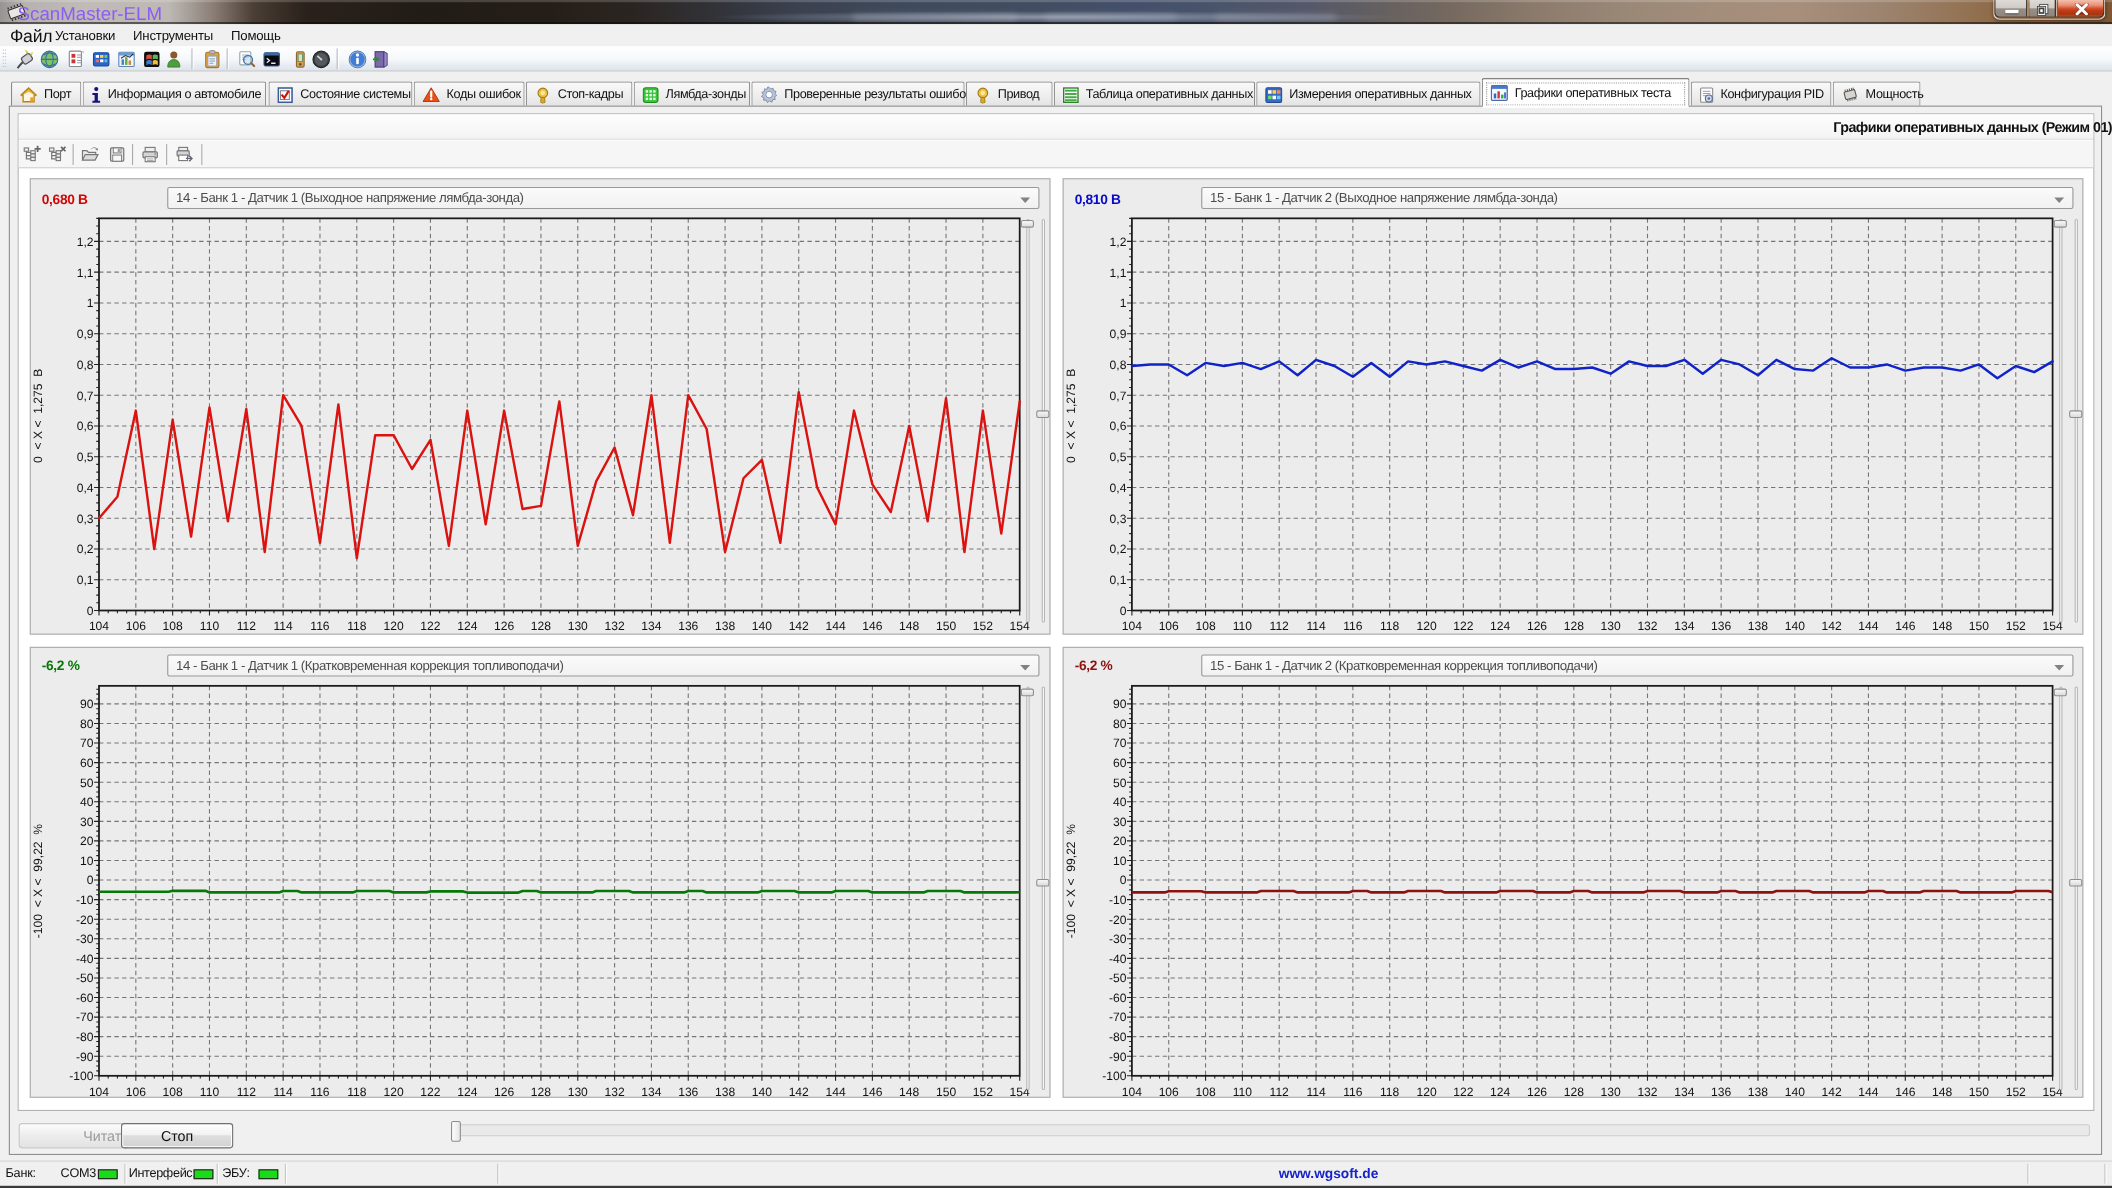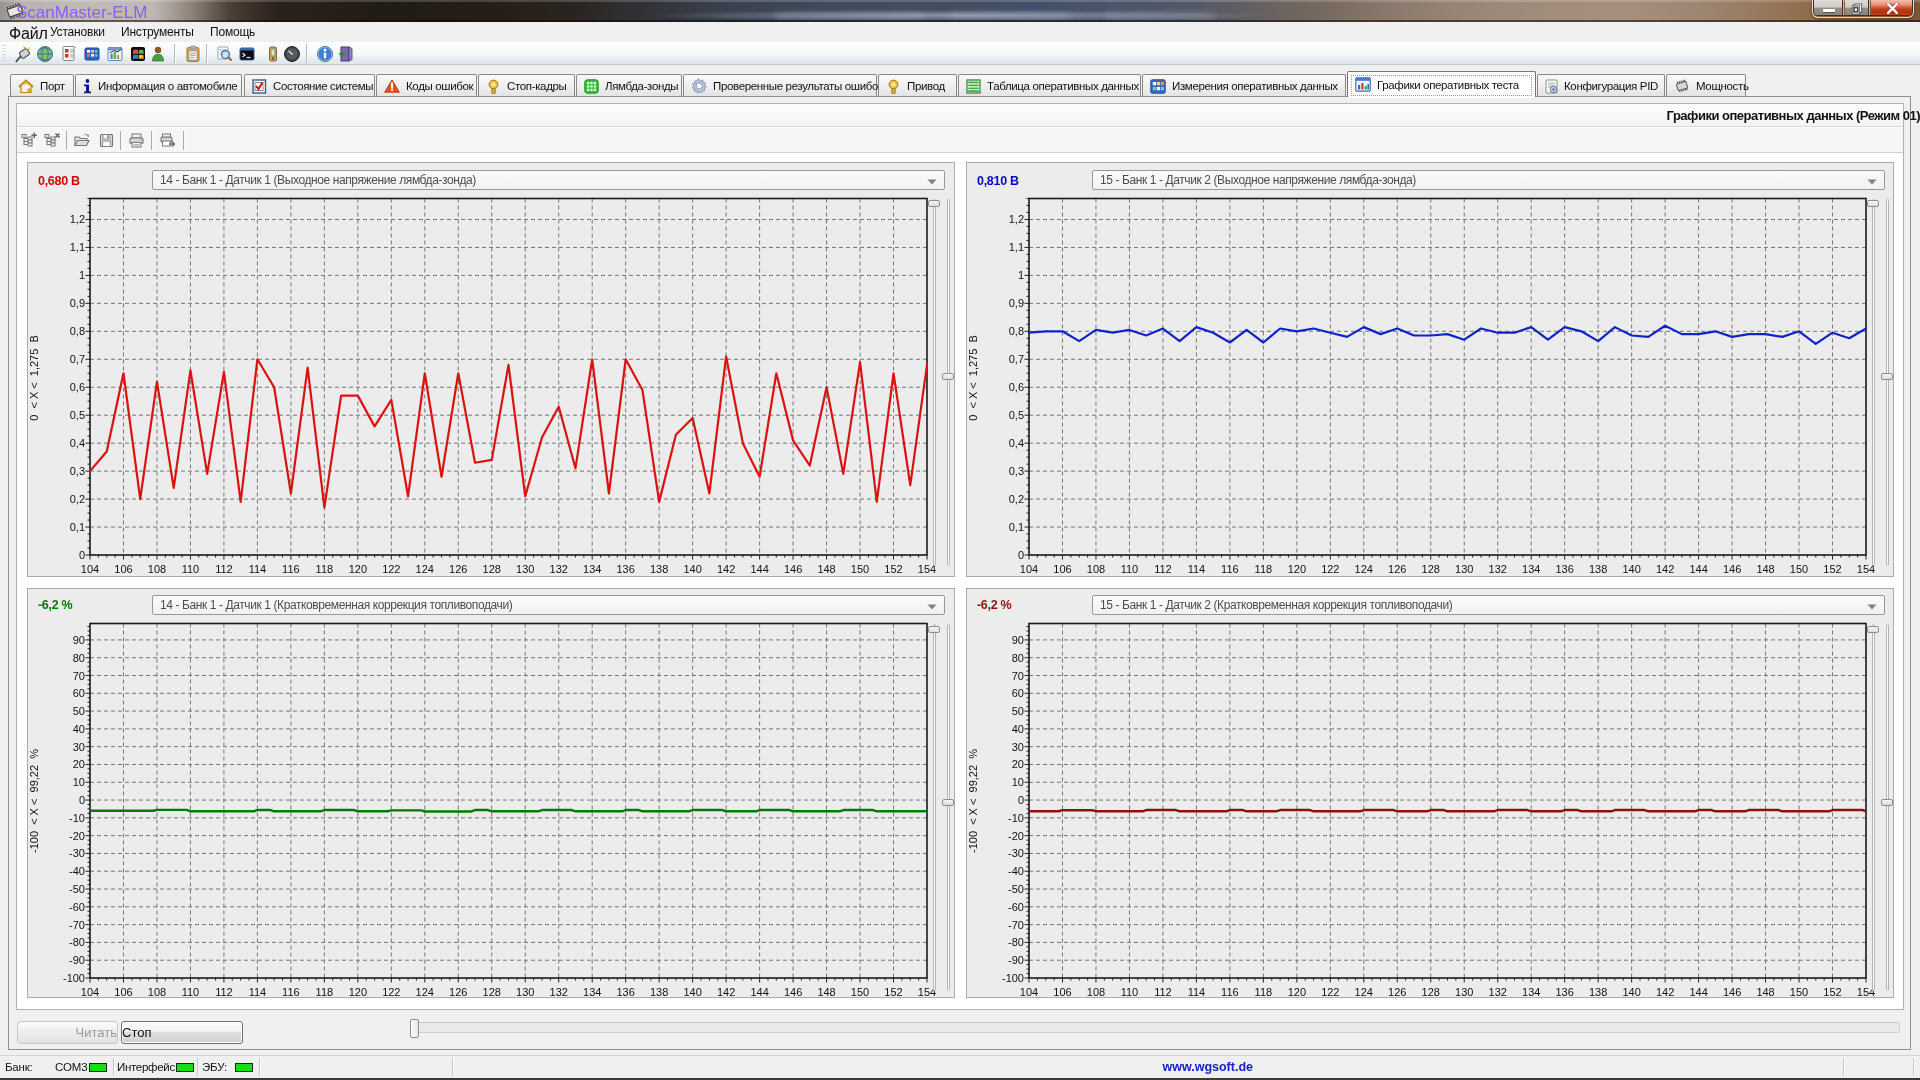--- a/index.html
+++ b/index.html
@@ -582,21 +582,21 @@
 <div style="position:absolute;left:933px;top:624px;width:3px;height:367px;background:#fdfdfd;border:1px solid #b5b5b5;border-radius:2px"></div>
 <div style="position:absolute;left:947px;top:624px;width:3px;height:367px;background:#fdfdfd;border:1px solid #b5b5b5;border-radius:2px"></div>
 <div style="position:absolute;left:928px;top:626px;width:12px;height:7px;background:linear-gradient(#f6f6f6,#dcdcdc);border:1px solid #8e8e8e;border-radius:2px"></div>
 <div style="position:absolute;left:942px;top:799px;width:12px;height:7px;background:linear-gradient(#f6f6f6,#dcdcdc);border:1px solid #8e8e8e;border-radius:2px"></div>
 <div style="position:absolute;left:1872px;top:624px;width:3px;height:367px;background:#fdfdfd;border:1px solid #b5b5b5;border-radius:2px"></div>
 <div style="position:absolute;left:1886px;top:624px;width:3px;height:367px;background:#fdfdfd;border:1px solid #b5b5b5;border-radius:2px"></div>
 <div style="position:absolute;left:1867px;top:626px;width:12px;height:7px;background:linear-gradient(#f6f6f6,#dcdcdc);border:1px solid #8e8e8e;border-radius:2px"></div>
 <div style="position:absolute;left:1881px;top:799px;width:12px;height:7px;background:linear-gradient(#f6f6f6,#dcdcdc);border:1px solid #8e8e8e;border-radius:2px"></div>
 
 <div class="abs" style="left:17px;top:1021px;width:101px;height:23px;background:linear-gradient(#fcfcfc,#eee 45%,#e2e2e2);border:1px solid #c8c8c8;border-radius:3px;color:#9a9a9a;font-size:13px;text-align:right;line-height:21px">Читать</div>
-<div class="abs" style="left:121px;top:1021px;width:122px;height:23px;background:linear-gradient(#fefefe,#f2f2f2 45%,#dedede 50%,#d2d2d2);border:1px solid #707070;border-radius:3px;color:#111;font-size:13px;text-align:left;line-height:21px;box-shadow:inset 0 0 0 1px #fff">Стоп</div>
+<div class="abs" style="left:110px;top:1021px;width:102px;height:23px;background:linear-gradient(#fefefe,#f2f2f2 45%,#dedede 50%,#d2d2d2);border:1px solid #707070;border-radius:3px;color:#111;font-size:13px;text-align:center;line-height:21px;box-shadow:inset 0 0 0 1px #fff">Стоп</div>
 <div class="abs" style="left:412px;top:1022px;width:1488px;height:11px;background:#e9e9e9;border:1px solid #cdcdcd;border-radius:2px"></div>
 <div class="abs" style="left:410px;top:1019px;width:9px;height:19px;background:linear-gradient(90deg,#fdfdfd,#e6e6e6);border:1px solid #8e8e8e;border-radius:2px"></div>
 
 <div class="abs" style="left:0;top:1055px;width:1920px;height:23px;background:#f0f0f0;border-top:1px solid #d4d4d4"></div>
 <div class="abs" style="left:5px;top:1061px;font-size:11.5px;letter-spacing:-0.2px;color:#111">Банк:</div>
 <div class="abs" style="left:55px;top:1061px;font-size:11.5px;letter-spacing:-0.2px;color:#111">COM3</div>
 <div class="abs" style="left:89px;top:1063px;width:18px;height:9px;background:#19dc19;border:1px solid #222"></div>
 <div class="abs" style="left:117px;top:1061px;font-size:11.5px;letter-spacing:-0.3px;color:#111">Интерфейс:</div>
 <div class="abs" style="left:176px;top:1063px;width:18px;height:9px;background:#19dc19;border:1px solid #222"></div>
 <div class="abs" style="left:202px;top:1061px;font-size:11.5px;letter-spacing:-0.2px;color:#111">ЭБУ:</div>

